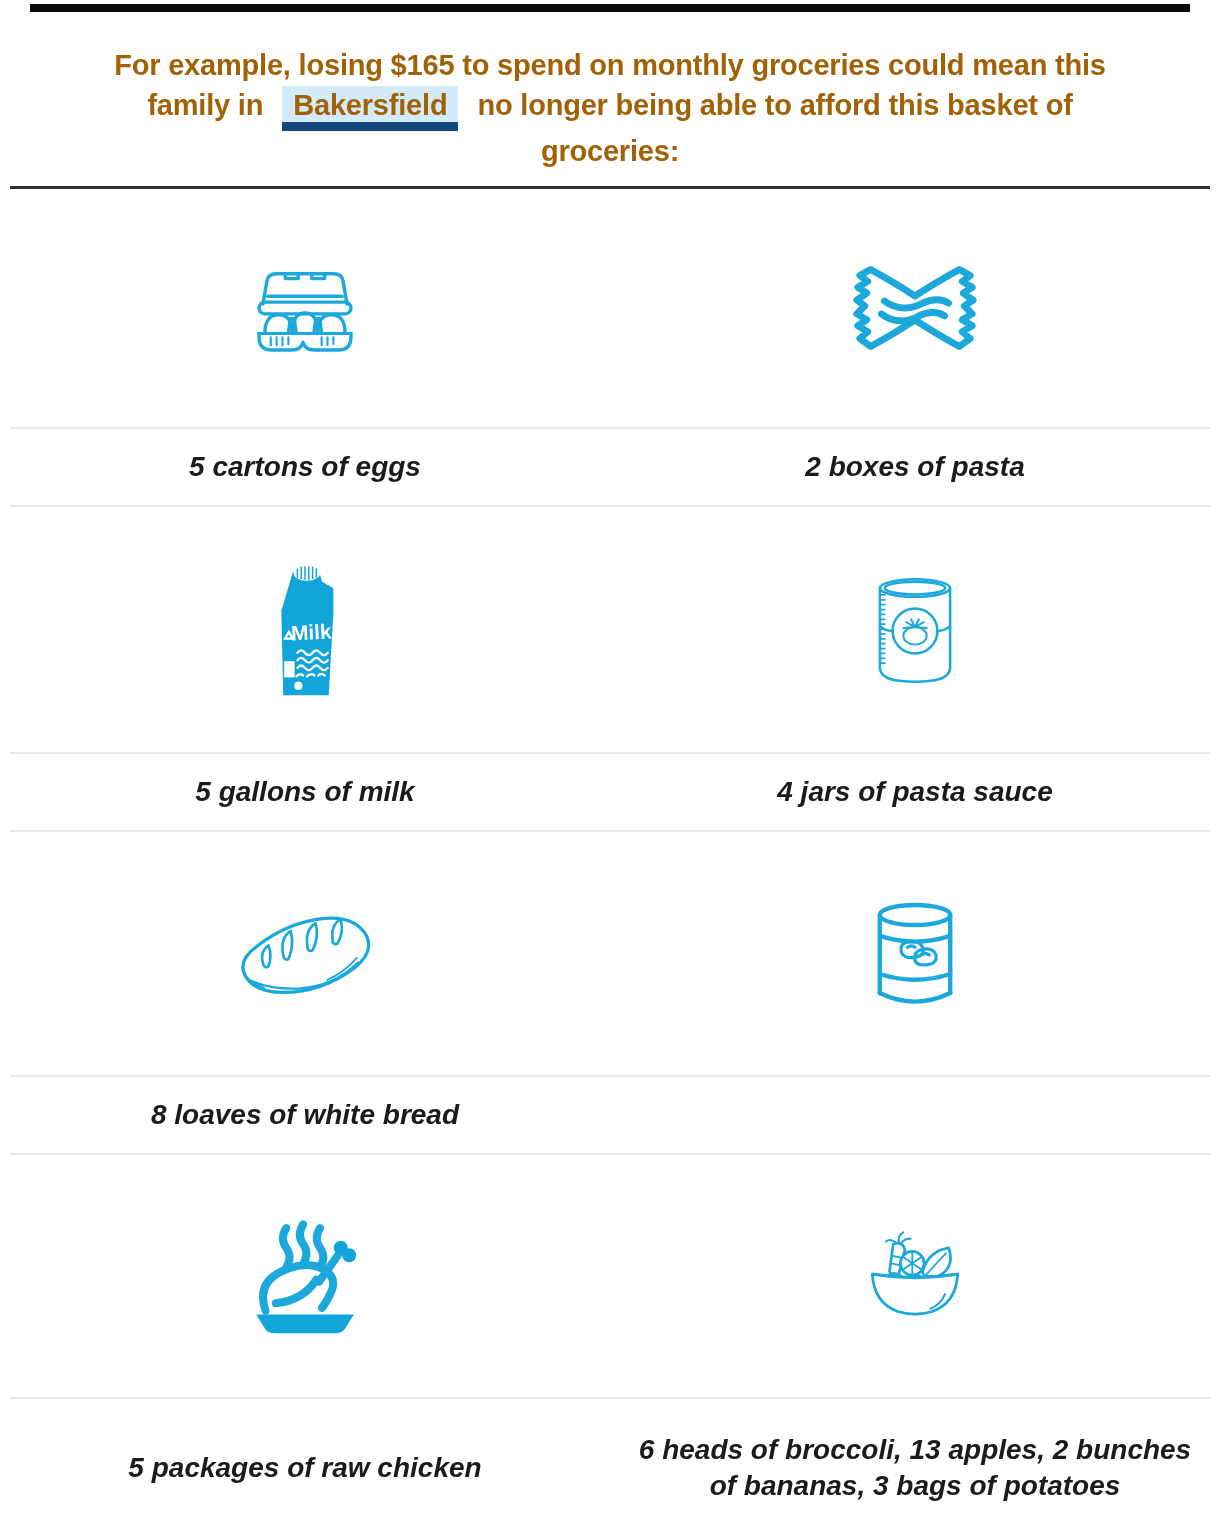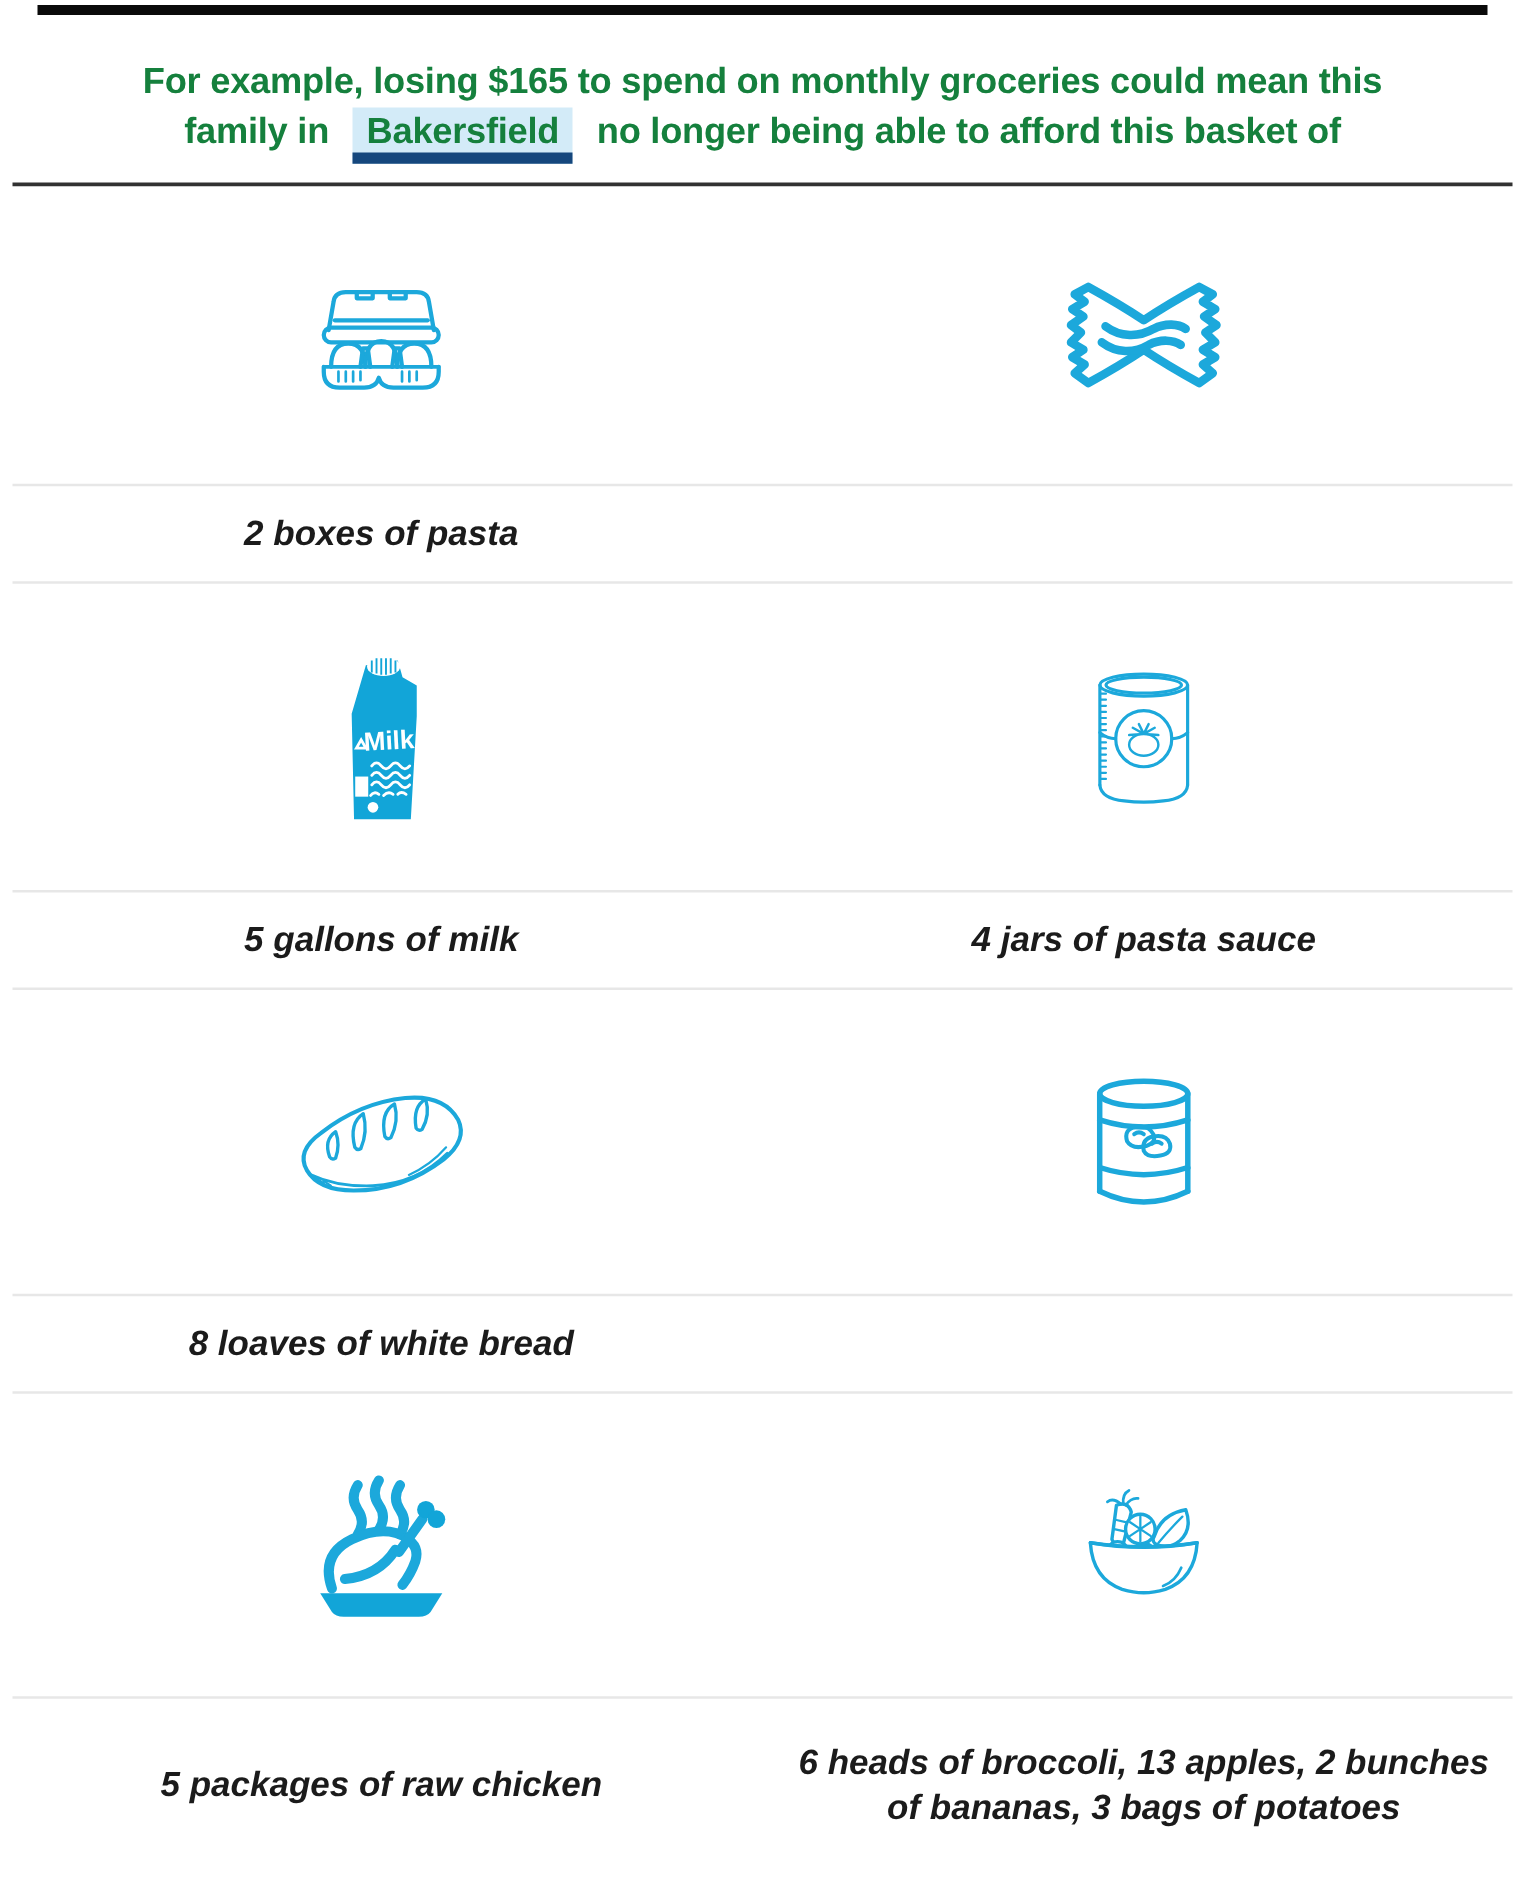--- a/index.html
+++ b/index.html
@@ -4,21 +4,21 @@
 <style>
   html,body{margin:0;padding:0;}
   body{
     width:1220px;height:1522px;background:#ffffff;
     font-family:"Liberation Sans","DejaVu Sans",sans-serif;
     color:#1b1b1b;overflow:hidden;
   }
   .top-rule{height:8px;background:#0a0a0a;margin:4px 30px 0 30px;}
   .header{
     padding-top:33px;text-align:center;font-weight:bold;
-    font-size:29px;line-height:40px;color:#15803d;letter-spacing:-0.2px;
+    font-size:29px;line-height:40px;color:#a16207;letter-spacing:-0.2px;
   }
   .t-line{white-space:nowrap;}
   .highlight{
     display:inline-block;background:#d3ebf8;border-bottom:9px solid #15477d;
     padding:2px 11px 0 11px;margin:0 19px;line-height:34px;
   }
   .header-rule{height:3px;background:#323232;margin:15px 10px 0 10px;}
   .rule-light{height:2px;background:#e7e7e7;margin:0 10px;}
   .icon-row{display:flex;}
   .icon-row .cell{width:50%;display:flex;align-items:center;justify-content:center;}
@@ -40,20 +40,21 @@
   .whitefill{fill:#ffffff;}
 </style>
 </head>
 <body>
 
 <div class="top-rule"></div>
 
 <div class="header">
   <div class="t-line">For example, losing $165 to spend on monthly groceries could mean this</div>
   <div class="t-line"><span>family in</span><span class="highlight">Bakersfield</span><span>no longer being able to afford this basket of</span></div>
+  <div class="t-line">groceries:</div>
 </div>
 
 <div class="header-rule"></div>
 
 <div class="icon-row row-h1">
   <div class="cell">
     <svg width="118" height="90" viewBox="0 0 120 92">
       <g class="ic" stroke-width="3.5">
         <path d="M17,42 L21,19 Q22,11 31,11 L89,11 Q98,11 99,19 L103,42"></path>
         <path d="M40,11 v5 h13 v-5"></path>
@@ -78,20 +79,23 @@
         <path d="M39,43 C51,52 66,52 78,45 C88,40 98,41 104,45"></path>
         <path d="M36,56 C48,65 62,65 74,58 C84,53 94,54 100,58"></path>
       </g>
     </svg>
   </div>
 </div>
 
 <div class="rule-light"></div>
 <div class="label-row">
   <div class="cell">
+      <span>5 cartons of eggs</span>
+    </div>
+  <div class="cell">
       <span>2 boxes of pasta</span>
     </div>
 </div>
 <div class="rule-light"></div>
 
 <div class="icon-row row-h2">
   <div class="cell">
     <svg width="86" height="142" viewBox="0 0 90 150">
       <path class="fillc" d="M22,144 L20,55 L32,14 L59,10 L63,24 L75,31 L75,57 L70,144 Z"></path>
       <ellipse cx="47" cy="15" rx="14" ry="8" fill="#ffffff"></ellipse>

